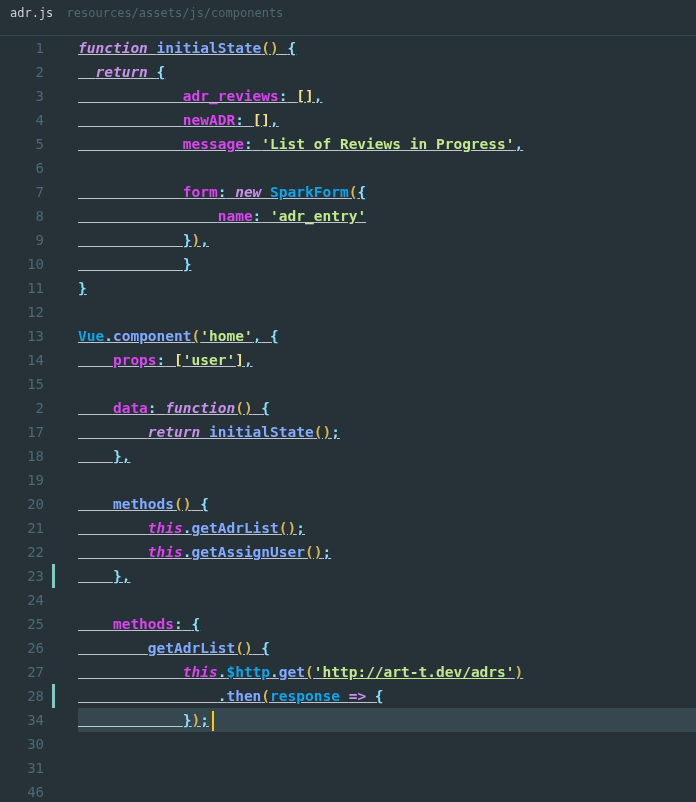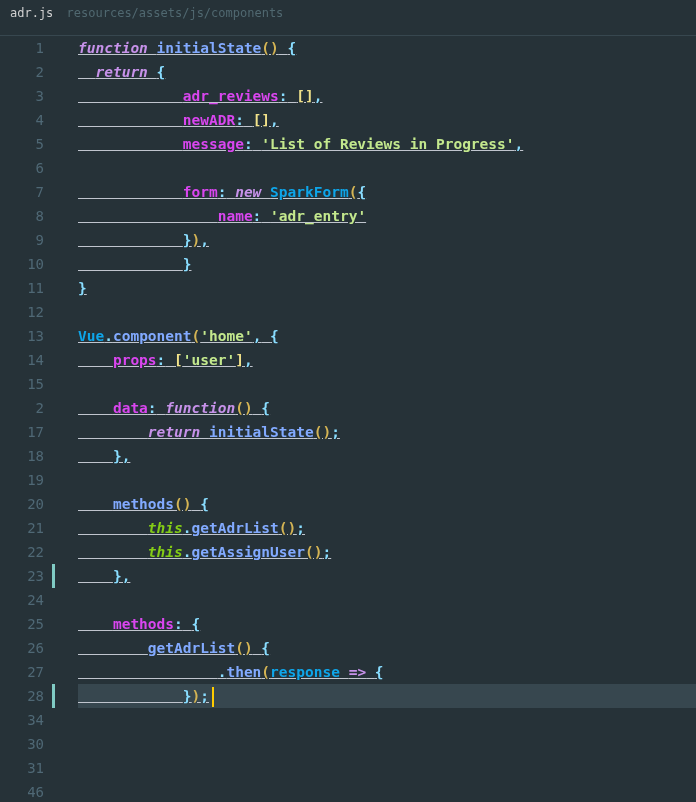--- a/index.html
+++ b/index.html
@@ -75,21 +75,21 @@
     }
     .kw { color: #c792ea; font-style: italic; }
     .fn { color: #82aaff; }
     .punct { color: #89ddff; }
     .paren { color: #d4b454; }
     .prop { color: #d946ef; }
     .brack { color: #f1e28a; }
     .str { color: #c3e88d; }
     .num-null { color: #f78c6c; }
     .ident { color: #0ea5e9; }
-    .this { color: #84cc16; font-style: italic; }
+    .this { color: #d946ef; font-style: italic; }
     .method { color: #82aaff; }
     .link { color: #c3e88d; text-decoration: underline; }
     .cursor {
       display: inline-block;
       width: 2px;
       height: 20px;
       background: #ffcc00;
       vertical-align: middle;
       margin-left: 3px;
     }
@@ -156,16 +156,17 @@
       <div class="line"><span>        </span><span class="kw">return </span><span class="method">initialState</span><span class="paren">()</span><span class="punct">;</span></div>
       <div class="line"><span>    </span><span class="punct">},</span></div>
       <div class="line"></div>
       <div class="line"><span>    </span><span class="method">methods</span><span class="paren">()</span><span> </span><span class="punct">{</span></div>
       <div class="line"><span>        </span><span class="this">this</span><span class="punct">.</span><span class="method">getAdrList</span><span class="paren">()</span><span class="punct">;</span></div>
       <div class="line"><span>        </span><span class="this">this</span><span class="punct">.</span><span class="method">getAssignUser</span><span class="paren">()</span><span class="punct">;</span></div>
       <div class="line"><span>    </span><span class="punct">},</span></div>
       <div class="line"></div>
       <div class="line"><span>    </span><span class="prop">methods</span><span class="punct">:</span><span> </span><span class="punct">{</span></div>
       <div class="line"><span>        </span><span class="method">getAdrList</span><span class="paren">()</span><span> </span><span class="punct">{</span></div>
+      <div class="line"><span>            </span><span class="this">this</span><span class="punct">.</span><span class="ident">$http</span><span class="punct">.</span><span class="method">get</span><span class="paren">(</span><span class="str">'</span><span class="link">http://art-t.dev/adrs</span><span class="str">'</span><span class="paren">)</span></div>
       <div class="line"><span>                </span><span class="punct">.</span><span class="method">then</span><span class="paren">(</span><span class="ident">response</span><span> </span><span class="kw">=&gt;</span><span> </span><span class="punct">{</span></div>
       <div class="line highlighted"><span>            </span><span class="punct">}</span><span class="paren">)</span><span class="punct">;</span><span class="cursor"></span></div>
     </div>
 </div>
 
 </body></html>

